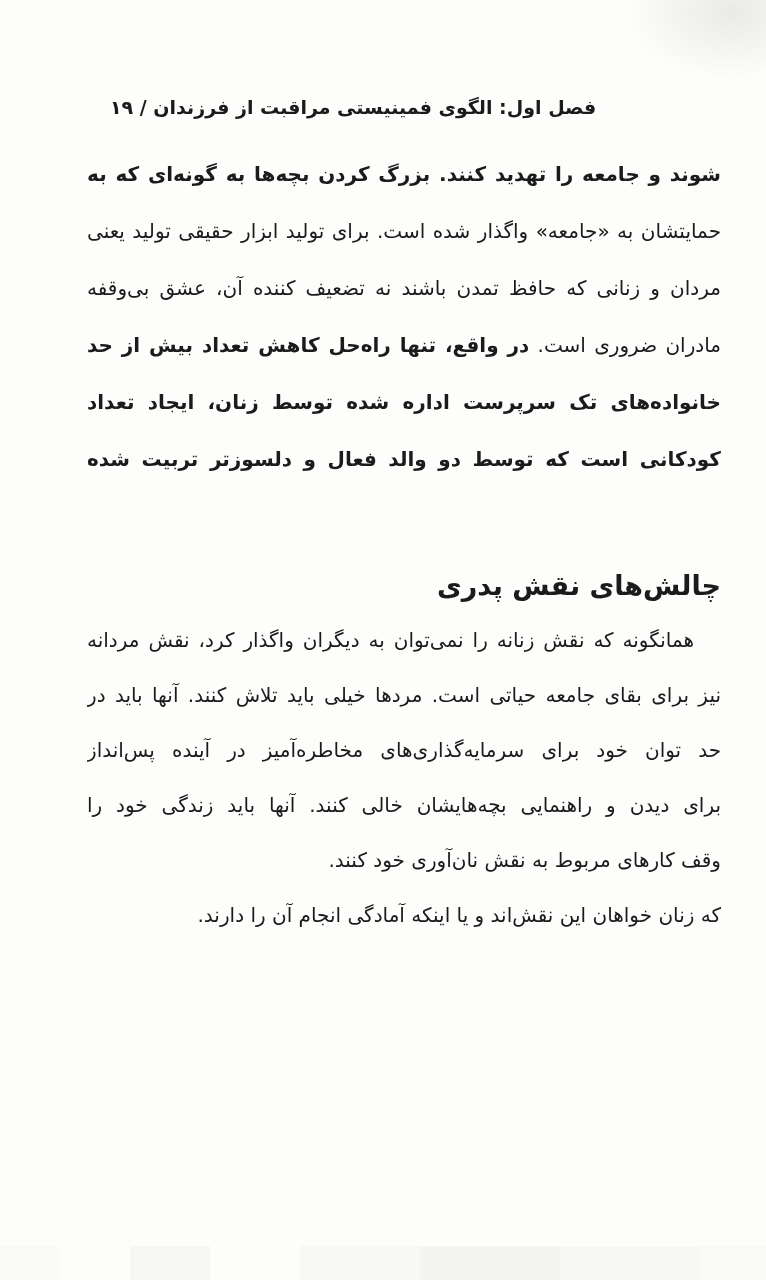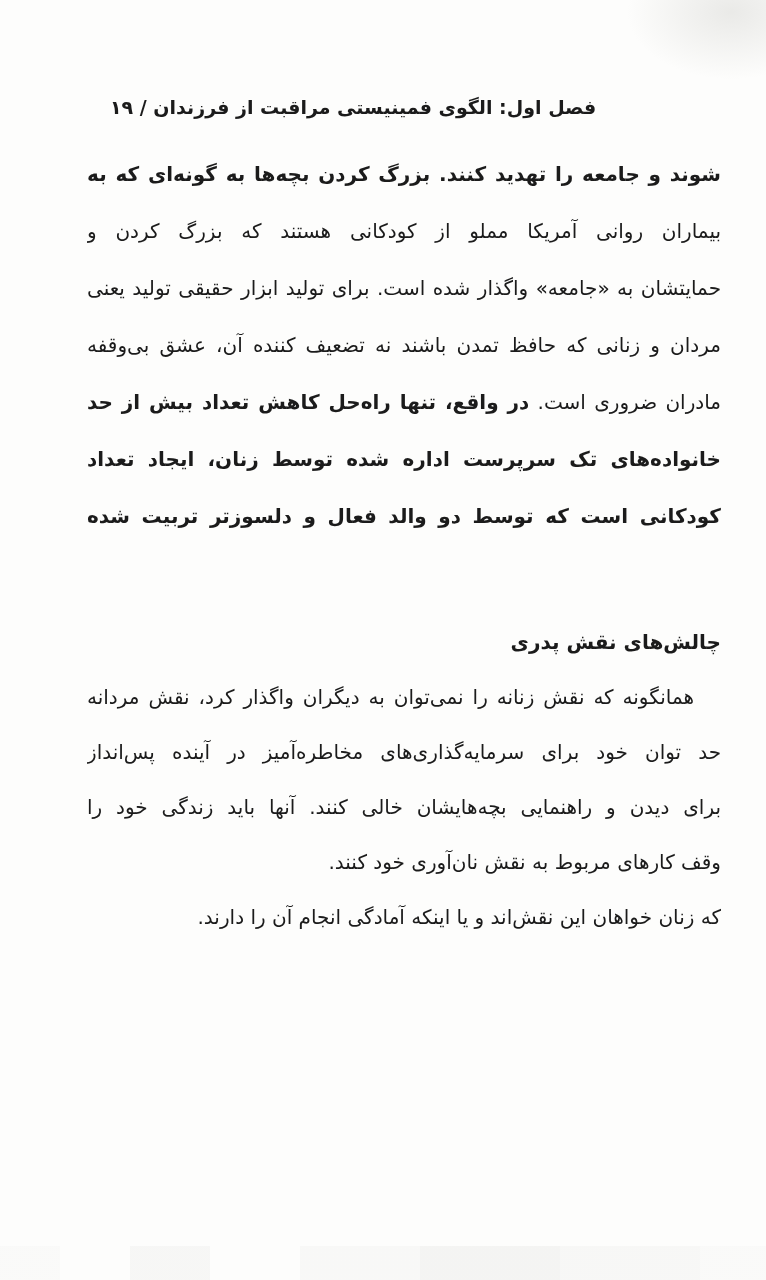--- a/index.html
+++ b/index.html
@@ -60,21 +60,21 @@
   }
   .ln {
     height: 57px;
     overflow: hidden;
   }
   .just { text-align-last: justify; }
   .ind  { padding-right: 27px; }
   .b    { font-weight: bold; }
   .section-heading {
     margin: 70px 0 0 0;
-    font-size: 20px;
+    font-size: 27px;
     font-weight: bold;
     line-height: 55px;
     height: 55px;
     text-align: right;
     text-align-last: right;
   }
   .sec2 { line-height: 55px; }
   .sec2 .ln { height: 55px; }
   p { margin: 0; }
 </style>
@@ -89,34 +89,34 @@
 
   <div class="content">
 
     <p>
       </p>
       <div class="ln just b">شوند و جامعه را تهدید کنند. بزرگ کردن بچه‌ها به گونه‌ای که به</div>
     <p></p>
 
     <p>
       </p>
-      <div class="ln just">بیماران روانی آمریکا مملو از کودکانی هستند که بزرگ کردن و</div>
       <div class="ln just">حمایتشان به «جامعه» واگذار شده است. برای تولید ابزار حقیقی تولید یعنی</div>
       <div class="ln just">مردان و زنانی که حافظ تمدن باشند نه تضعیف کننده آن، عشق بی‌وقفه</div>
       <div class="ln just"><span>مادران ضروری است. </span><span class="b">در واقع، تنها راه‌حل کاهش تعداد بیش از حد</span></div>
       <div class="ln just b">خانواده‌های تک سرپرست اداره شده توسط زنان، ایجاد تعداد بیشتری از</div>
       <div class="ln b">کودکانی است که توسط دو والد فعال و دلسوزتر تربیت شده باشند.</div>
     <p></p>
 
     <h2 class="section-heading">چالش‌های نقش پدری</h2>
 
     <div class="sec2">
       <p>
         </p>
         <div class="ln just ind">همانگونه که نقش زنانه را نمی‌توان به دیگران واگذار کرد، نقش مردانه</div>
+        <div class="ln just">نیز برای بقای جامعه حیاتی است. مردها خیلی باید تلاش کنند. آنها باید در</div>
         <div class="ln just">حد توان خود برای سرمایه‌گذاری‌های مخاطره‌آمیز در آینده پس‌انداز</div>
         <div class="ln just">برای دیدن و راهنمایی بچه‌هایشان خالی کنند. آنها باید زندگی خود را</div>
         <div class="ln">وقف کارهای مربوط به نقش نان‌آوری خود کنند.</div>
       <p></p>
       <p>
         </p>
         <div class="ln">که زنان خواهان این نقش‌اند و یا اینکه آمادگی انجام آن را دارند.</div>
       <p></p>
     </div>
 

